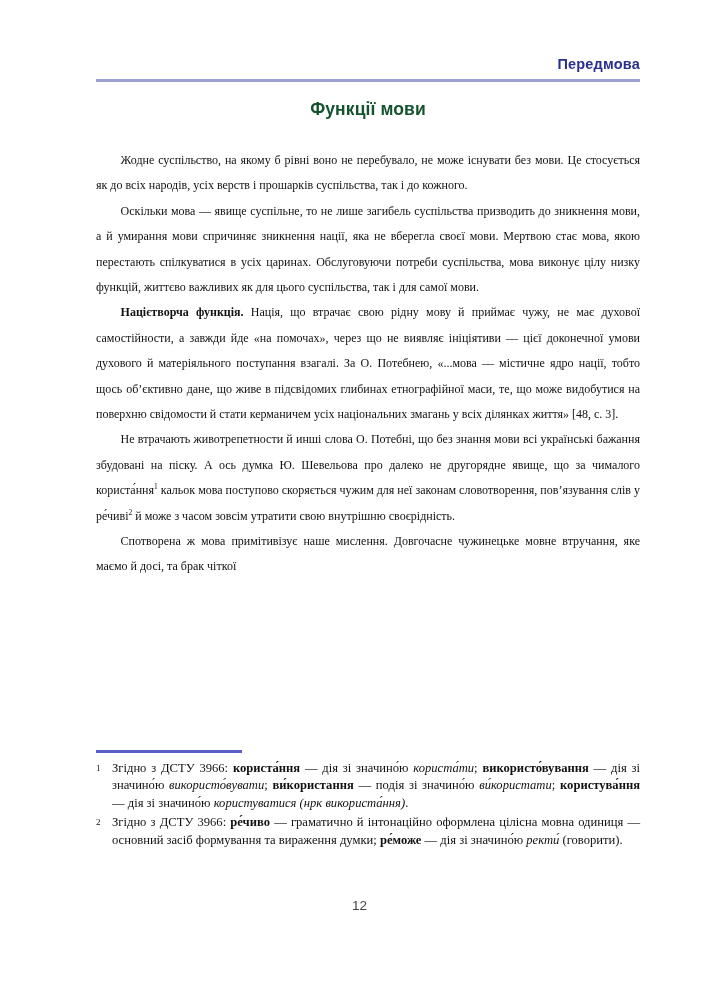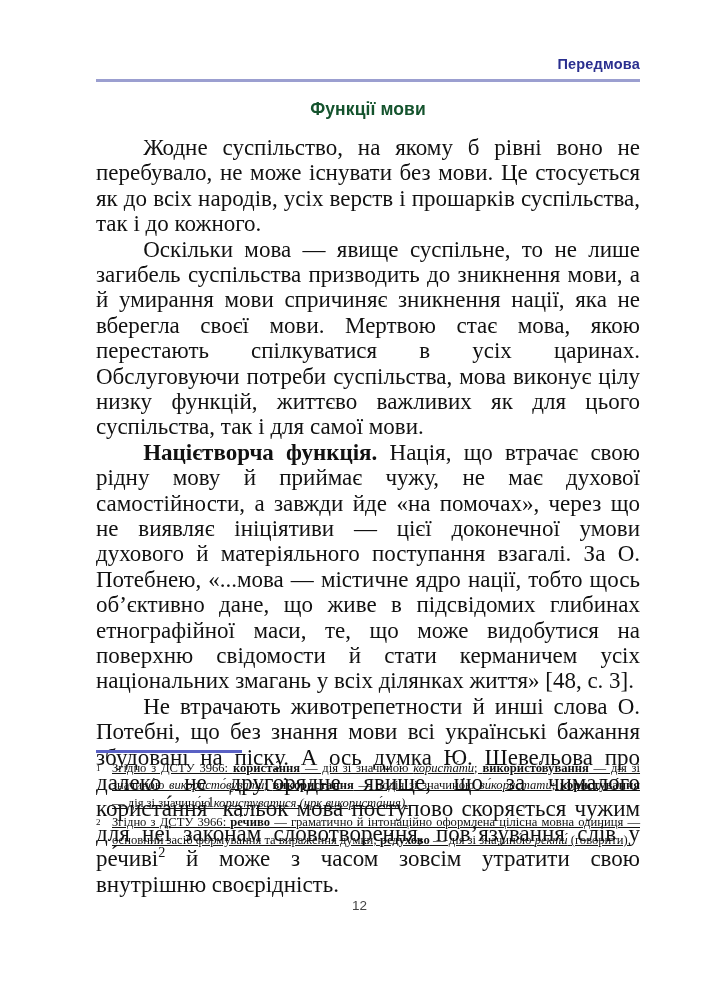--- a/index.html
+++ b/index.html
@@ -54,22 +54,22 @@
     text-align: center;
     font-family: "Liberation Sans", "DejaVu Sans", sans-serif;
     font-weight: bold;
     font-size: 17.5px;
     color: #2a2cc0;
     letter-spacing: 0.1px;
   }
 
   
   .body-text {
-    margin-top: 15px;
-    font-size: 23px;
+    margin-top: 28px;
+    font-size: 12px;
     line-height: 25.4px;
     text-align: justify;
     text-justify: inter-word;
     hyphens: manual;
   }
   .body-text p {
     margin: 0;
     text-indent: 2.05em;
   }
   b, strong { font-weight: bold; }
@@ -105,21 +105,20 @@
     flex: 0 0 16px;
     font-size: 9px;
     line-height: 17.6px;
     vertical-align: super;
     padding-top: 0px;
     text-align: left;
   }
   .fn-body {
     flex: 1 1 auto;
     text-align: justify;
-    text-decoration: underline;
   }
 
   
   .folio {
     position: absolute;
     left: 0;
     right: 0;
     top: 898px;
     text-align: center;
     font-family: "Liberation Sans", "DejaVu Sans", sans-serif;
@@ -137,33 +136,34 @@
     <div class="runhead" style="color: rgb(42, 47, 143);">Передмова</div>
     <div class="runhead-rule" style="background: rgb(155, 159, 208);"></div>
 
     <h1 class="section-title" style="color: #14532d;">Функції мови</h1>
 
     <div class="body-text">
       <p>Жодне суспільство, на якому б рівні воно не перебувало, не може існувати без мови. Це стосується як до всіх народів, усіх верств і прошарків суспільства, так і до кожного.</p>
       <p>Оскільки мова — явище суспільне, то не лише загибель суспільства призводить до зникнення мови, а й умирання мови спричиняє зникнення нації, яка не вберегла своєї мови. Мертвою стає мова, якою перестають спілкуватися в усіх царинах. Обслуговуючи потреби суспільства, мова виконує цілу низку функцій, життєво важливих як для цього суспільства, так і для самої мови.</p>
       <p><b>Націєтворча функція.</b><span> Нація, що втрачає свою рідну мову й приймає чужу, не має духової самостійности, а завжди йде «на помочах», через що не виявляє ініціятиви — цієї доконечної умови духового й матеріяльного поступання взагалі. За О. Потебнею, «...мова — містичне ядро нації, тобто щось об’єктивно дане, що живе в підсвідомих глибинах етнографійної маси, те, що може видобутися на поверхню свідомости й стати керманичем усіх національних змагань у всіх ділянках життя» [48, с. 3].</span></p>
       <p><span>Не втрачають животрепетности й инші слова О. Потебні, що без знання мови всі українські бажання збудовані на піску. А ось думка Ю. Шевельова про далеко не другорядне явище, що за чималого користа́ння</span><sup>1</sup><span> кальок мова поступово скоряється чужим для неї законам словотворення, пов’язування слів у ре́чиві</span><sup>2</sup><span> й може з часом зовсім утратити свою внутрішню своєрідність.</span></p>
+      <p>Спотворена ж мова примітивізує наше мислення. Довгочасне чужинецьке мовне втручання, яке маємо й досі, та брак чіткої</p>
     </div>
 
   </div>
 
   <div class="footnotes">
     <div class="fn-rule" style="background: rgb(90, 97, 196);"></div>
 
     <div class="footnote">
       <div class="fn-marker">1</div>
       <div class="fn-body"><span>Згідно з ДСТУ 3966: </span><b>користа́ння</b><span> — дія зі значино́ю </span><i>користа́ти</i><span>; </span><b>використо́вування</b><span> — дія зі значино́ю </span><i>використо́вувати</i><span>; </span><b>ви́користання</b><span> — подія зі значино́ю </span><i>ви́користати</i><span>; </span><b>користува́ння</b><span> — дія зі значино́ю </span><i>користуватися (нрк використа́ння)</i><span>.</span></div>
     </div>
 
     <div class="footnote">
       <div class="fn-marker">2</div>
-      <div class="fn-body"><span>Згідно з ДСТУ 3966: </span><b>ре́чиво</b><span> — граматично й інтонаційно оформлена цілісна мовна одиниця — основний засіб формування та вираження думки; </span><b>ре́духово</b><span> — дія зі значино́ю </span><i>ректи́</i><span> (говорити).</span></div>
+      <div class="fn-body"><span>Згідно з ДСТУ 3966: </span><b>ре́чиво</b><span> — граматично й інтонаційно оформлена цілісна мовна одиниця — основний засіб формування та вираження думки; </span><b>ре́може</b><span> — дія зі значино́ю </span><i>ректи́</i><span> (говорити).</span></div>
     </div>
   </div>
 
   <div class="folio">12</div>
 
 </div>
 
 </body></html>

